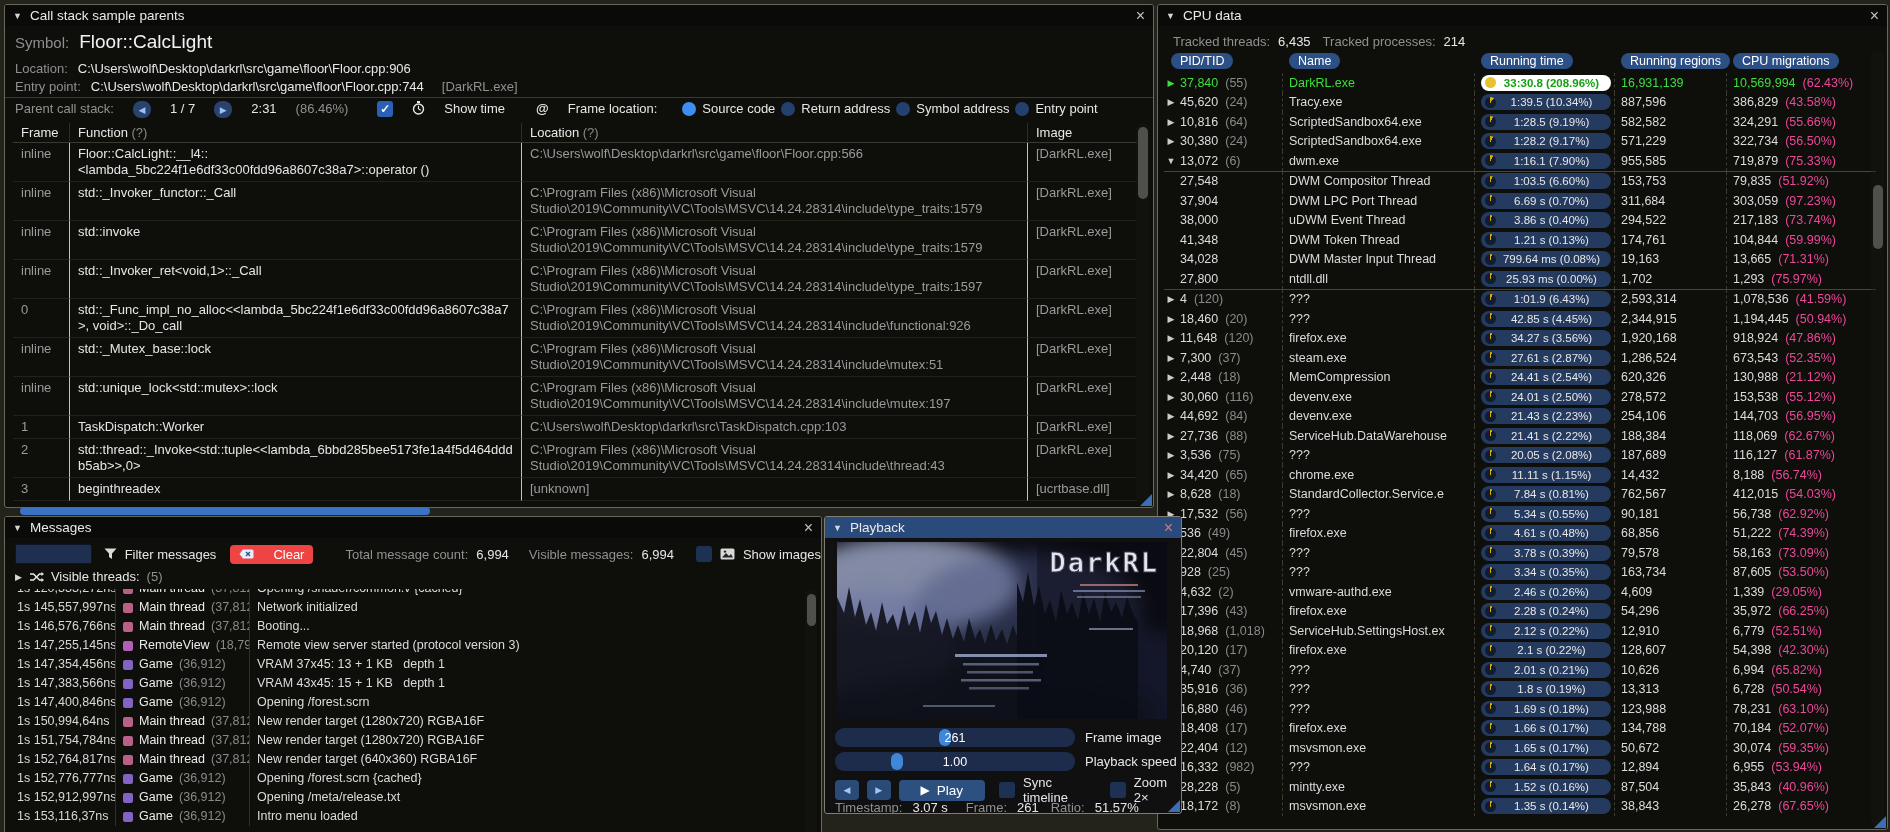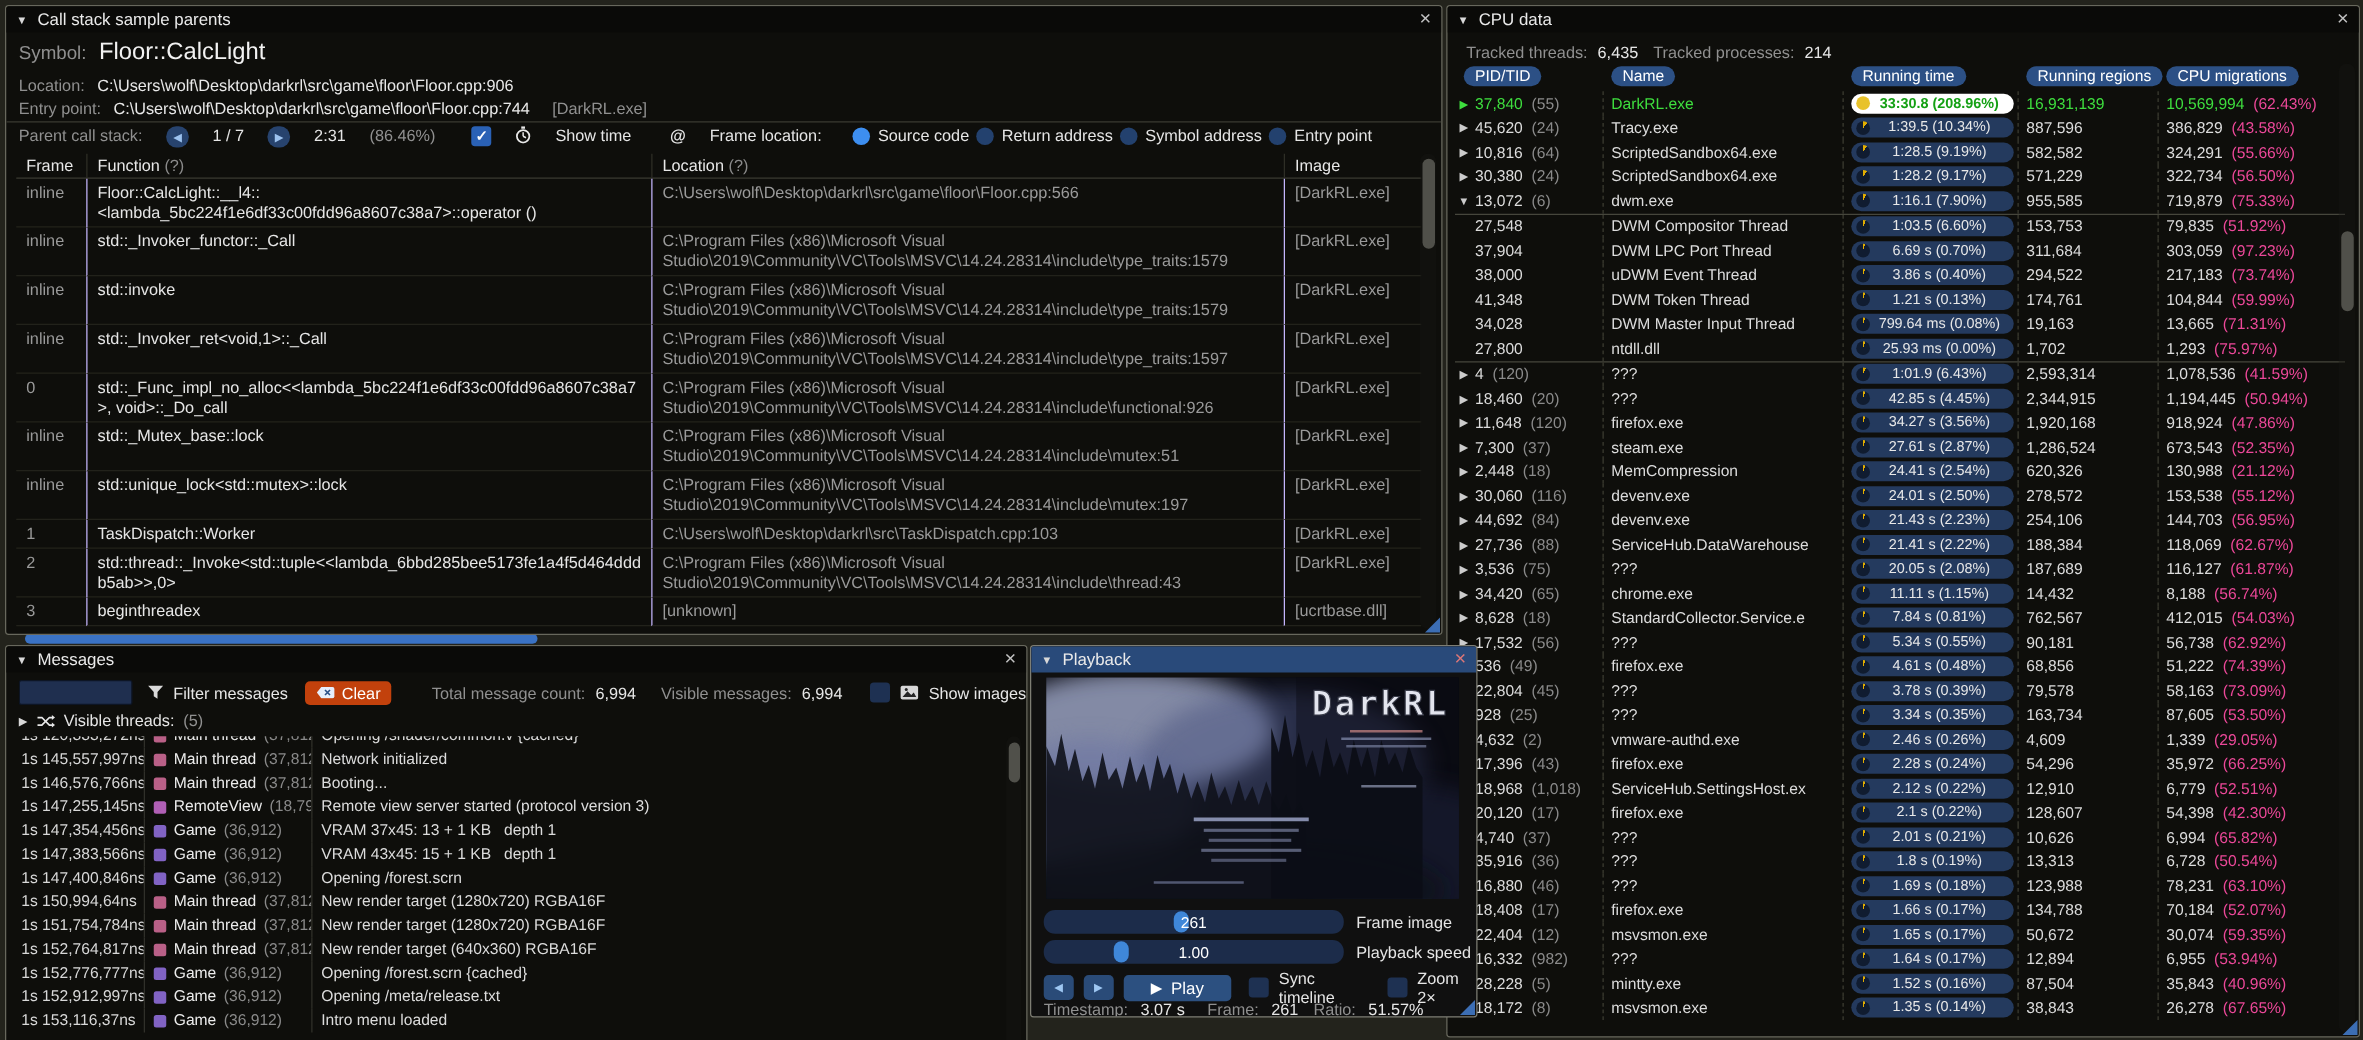--- a/index.html
+++ b/index.html
@@ -40,21 +40,21 @@
   .c-fn{color:#e6e6e6}
   .c-loc,.c-img{color:#9a9a9a}
   .hint{color:#8a8a8a}
   .vscroll{position:absolute;width:13px;background:#17171358;border-radius:6px}
   .vthumb{position:absolute;left:1.5px;width:10px;background:#50504a;border-radius:5px}
   .grip{position:absolute;right:1px;bottom:1px;width:0;height:0;border-left:12px solid transparent;border-bottom:12px solid #3c6eb4;cursor:nwse-resize}
   
   #messages{left:4px;top:516px;width:816px;height:330px}
   .filter-row{position:absolute;left:10px;top:27px;right:0;display:flex;align-items:center;gap:8px;font-size:13px;white-space:nowrap;overflow:hidden}
   .filter-input{width:168px;height:18px;background:#1f2f4f;border:1px solid #0d1524;border-radius:2px}
-  .clear-btn{display:inline-flex;align-items:center;gap:5px;background:#c2410c;border-radius:4px;height:19px;padding:0 9px;color:#fff;cursor:pointer}
+  .clear-btn{display:inline-flex;align-items:center;gap:19px;background:#ef4444;border-radius:4px;height:19px;padding:0 9px;color:#fff;cursor:pointer}
   .threads-row{position:absolute;left:10px;top:52px;display:flex;align-items:center;gap:7px;font-size:13px}
   .msg-viewport{position:absolute;left:8px;top:72px;right:24px;bottom:0;overflow:hidden}
   .msg-list{margin-top:-10px}
   .msg-row{display:grid;grid-template-columns:102px 134px 1fr;height:19px;line-height:19px;font-size:12.5px;white-space:nowrap}
   .msg-row>div{overflow:hidden}
   .msg-row>div:nth-child(n+2){border-left:1px solid #30302a;padding-left:7px}
   .m-time{color:#d8d8d8;padding-left:4px}
   .m-thread{display:flex;align-items:center;gap:6px}
   .swatch{width:10px;height:10px;border-radius:2px;flex:none}
   .m-tname{color:#ececec}

